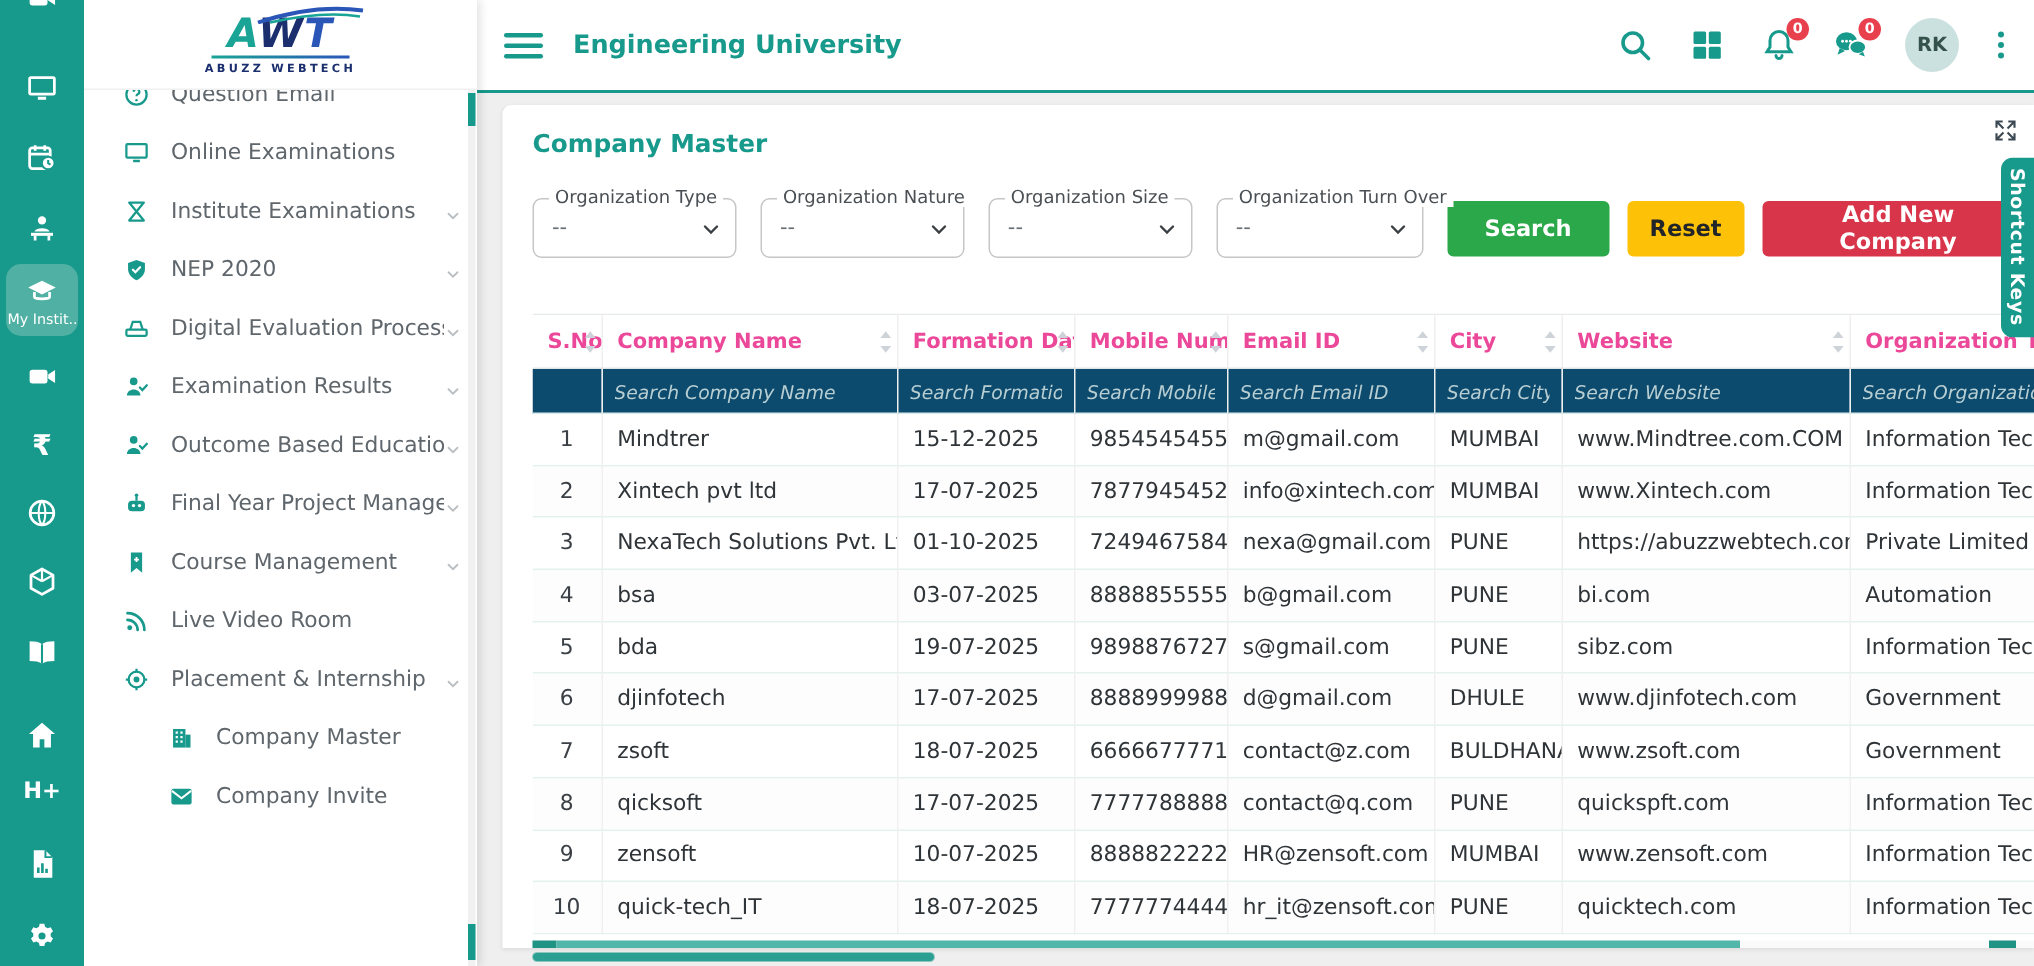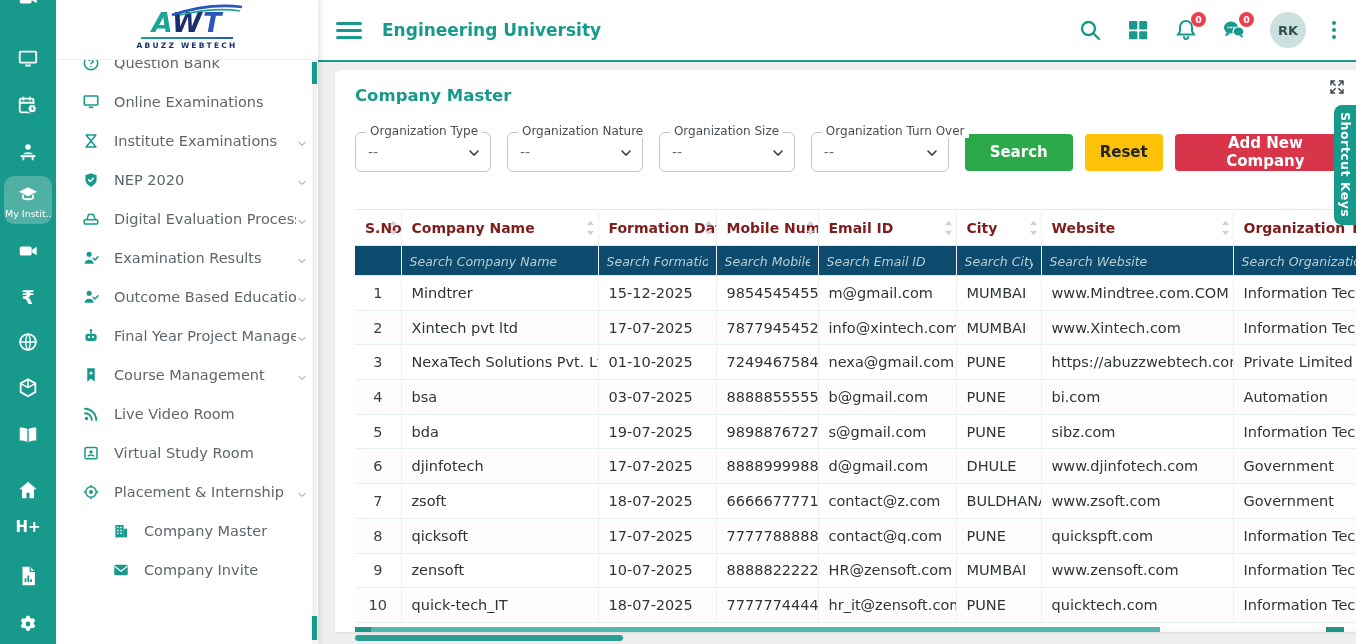--- a/index.html
+++ b/index.html
@@ -86,21 +86,21 @@
   .table-wrap { margin-top:37px; width:1001px; overflow:hidden; }
   table.tbl { table-layout:fixed; width:1028px; border-collapse:collapse; }
   .tbl th:nth-child(1),.tbl td:nth-child(1){width:46px;}
   .tbl th:nth-child(2),.tbl td:nth-child(2){width:197px;}
   .tbl th:nth-child(3),.tbl td:nth-child(3){width:118px;}
   .tbl th:nth-child(4),.tbl td:nth-child(4){width:102px;}
   .tbl th:nth-child(5),.tbl td:nth-child(5){width:138px;}
   .tbl th:nth-child(6),.tbl td:nth-child(6){width:85px;}
   .tbl th:nth-child(7),.tbl td:nth-child(7){width:192px;}
   .tbl th:nth-child(8),.tbl td:nth-child(8){width:150px;}
-  .tbl th { height:36px; font-size:14px; font-weight:700; color:#7f1d1d; text-align:left; padding:0 14px 0 10px;
+  .tbl th { height:36px; font-size:14px; font-weight:700; color:#ec4899; text-align:left; padding:0 14px 0 10px;
     border-top:1px solid #e6eaea; border-bottom:1px solid #dfe5e5; border-right:1px solid #efefef;
     position:relative; white-space:nowrap; overflow:hidden; cursor:pointer; }
   .sort { position:absolute; right:3px; top:9px; width:9px; height:18px; }
   .sort svg { width:100%; height:100%; }
   tr.search-row td { height:30px; background:#0c4a6e; border-bottom:1px solid #d9ecea; border-right:1px solid #efefef; padding:0 8px; }
   tr.search-row input { width:100%; border:none; outline:none; background:transparent; font-style:italic;
     font-size:12.5px; color:#7aa0a6; font-family:"DejaVu Sans","Liberation Sans",sans-serif; }
   tr.search-row input::placeholder { color:#b7ced2; opacity:1; }
   tr.data-row td { height:34.7px; font-size:14.5px; color:#2f3438; padding:0 10px;
     border-bottom:1px solid #e4f1ef; border-right:1px solid #f0f0f0; white-space:nowrap; overflow:hidden; }
@@ -221,21 +221,21 @@
     <div class="logo-bar"></div>
     <div class="logo-tag">ABUZZ WEBTECH</div>
   </div>
   <nav class="side-nav">
       <div class="side-item">
         <span class="s-icn"><svg viewBox="0 0 24 24">
             <circle cx="12" cy="12" r="9" fill="none" stroke="currentColor" stroke-width="2"></circle>
             <path d="M9.5 9.5a2.5 2.5 0 1 1 3.5 2.3c-.8.4-1 .9-1 1.7" fill="none" stroke="currentColor" stroke-width="2"></path>
             <circle cx="12" cy="17" r="1.1" fill="currentColor"></circle>
           </svg></span>
-        <span class="s-label">Question Bank</span>
+        <span class="s-label">Question Email</span>
       </div>
       <div class="side-item">
         <span class="s-icn"><svg viewBox="0 0 24 24">
             <rect x="3" y="4" width="18" height="12" rx="1" fill="none" stroke="currentColor" stroke-width="2"></rect>
             <rect x="9" y="18" width="6" height="2.2" fill="currentColor"></rect>
           </svg></span>
         <span class="s-label">Online Examinations</span>
       </div>
       <div class="side-item">
         <span class="s-icn"><svg viewBox="0 0 24 24">
@@ -310,28 +310,20 @@
         <span class="s-chev"><svg viewBox="0 0 24 24">
             <path d="M6 9l6 6 6-6" fill="none" stroke="currentColor" stroke-width="2.4" stroke-linecap="round"></path>
           </svg></span>
       </div>
       <div class="side-item">
         <span class="s-icn"><svg viewBox="0 0 24 24">
             <circle cx="6" cy="18" r="2.2" fill="currentColor"></circle>
             <path d="M4 11a9 9 0 0 1 9 9M4 5a15 15 0 0 1 15 15" fill="none" stroke="currentColor" stroke-width="2.4" stroke-linecap="round"></path>
           </svg></span>
         <span class="s-label">Live Video Room</span>
-      </div>
-      <div class="side-item">
-        <span class="s-icn"><svg viewBox="0 0 24 24">
-            <rect x="4" y="4.5" width="16" height="15" rx="2" fill="none" stroke="currentColor" stroke-width="2"></rect>
-            <circle cx="12" cy="10.5" r="2.2" fill="currentColor"></circle>
-            <path d="M7.8 16.5c1.2-2.4 7.2-2.4 8.4 0" stroke="currentColor" stroke-width="1.8" fill="none"></path>
-          </svg></span>
-        <span class="s-label">Virtual Study Room</span>
       </div>
       <div class="side-item">
         <span class="s-icn"><svg viewBox="0 0 24 24">
             <circle cx="12" cy="12" r="7" fill="none" stroke="currentColor" stroke-width="2"></circle>
             <circle cx="12" cy="12" r="2.6" fill="currentColor"></circle>
             <path d="M12 2.5v3M12 18.5v3M2.5 12h3M18.5 12h3" stroke="currentColor" stroke-width="2"></path>
           </svg></span>
         <span class="s-label">Placement &amp; Internship</span>
         <span class="s-chev"><svg viewBox="0 0 24 24">
             <path d="M6 9l6 6 6-6" fill="none" stroke="currentColor" stroke-width="2.4" stroke-linecap="round"></path>

